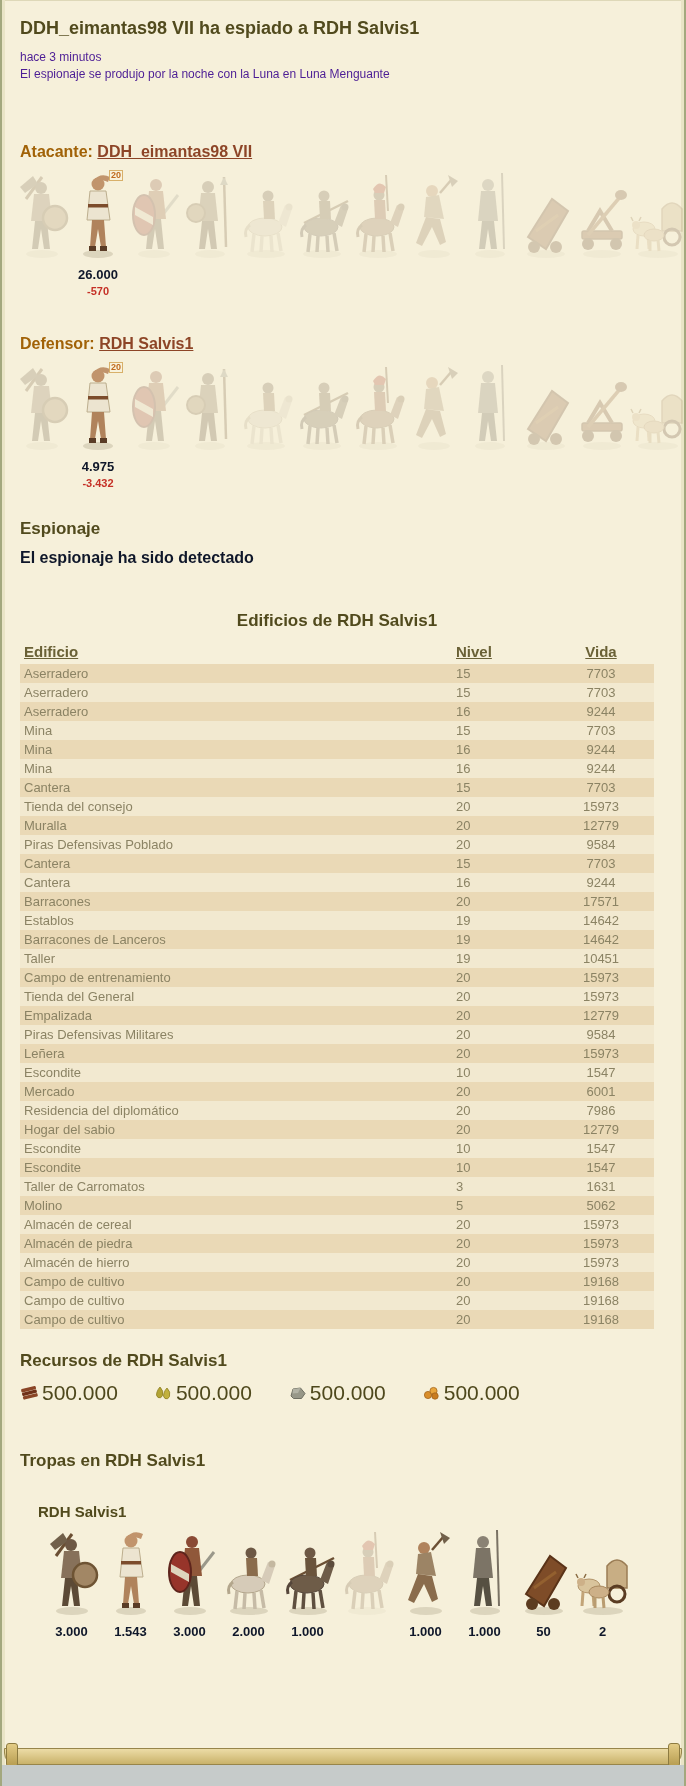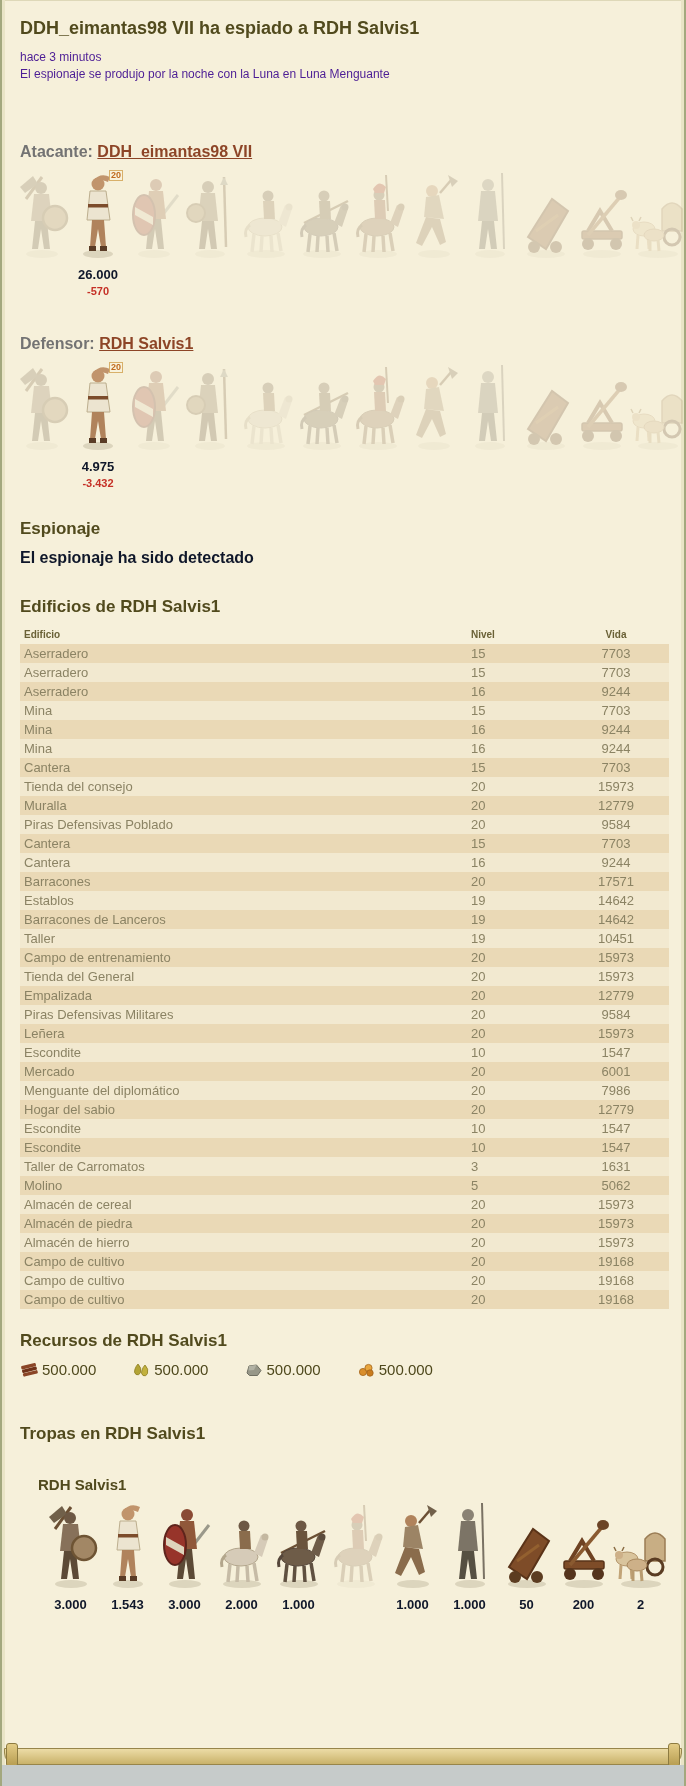--- a/index.html
+++ b/index.html
@@ -8,55 +8,55 @@
 
   .page {
     position: relative;
     width: 686px; height: 1786px;
     background: #f6f0da;
     overflow: hidden;
     border-left: 2px solid #a3a87e;
     border-right: 2px solid #a3a87e;
     box-shadow: inset 3px 0 0 #e9e4c6, inset -3px 0 0 #e9e4c6, inset 0 0 0 1px #ded8b8;
   }
-  .content { padding: 10px 15px 0 18px; }
+  .content { padding: 10px 30px 0 18px; }
 
   h1 { font-size: 18px; color: #514a1d; margin: 8px 0 10px; font-weight: bold; }
   .meta { font-size: 12px; color: #4c1d95; line-height: 17px; }
 
   .party-block { margin-top: 60px; }
   .party-block.defender { margin-top: 34px; }
-  .party-label { font-size: 16px; font-weight: bold; color: #737373; }
+  .party-label { font-size: 16px; font-weight: bold; color: #a16207; }
   a.player-link { font-size: 16px; font-weight: bold; color: #8d4527; text-decoration: underline; cursor: pointer; }
 
   .unit-row { display: flex; margin-top: 10px; margin-left: -6px; }
   .unit { width: 57px; display: flex; flex-direction: column; align-items: center; }
   .unit-img { position: relative; width: 56px; height: 88px; }
   .unit-img svg { width: 100%; height: 100%; display: block; }
   .unit.faded .unit-img { opacity: .22; }
   .badge { position: absolute; top: -1px; right: 3px; font-size: 9px; font-weight: bold; color: #c06a1e; border: 1px solid #d8b06a; padding: 0 1px; background: #f8f2dc; line-height: 9px; }
   .unit-count { font-weight: bold; font-size: 13px; color: #0f172a; margin-top: 8px; min-height: 16px; white-space: nowrap; }
   .unit-loss { font-weight: bold; font-size: 11px; color: #c53026; margin-top: 2px; min-height: 16px; white-space: nowrap; }
 
   h2 { font-size: 17px; color: #514a1d; font-weight: bold; }
   h2.espionage-heading { margin-top: 26px; }
   .alert { margin-top: 10px; color: #0f172a; font-weight: bold; font-size: 16px; }
-  h2.buildings-heading { margin-top: 30px; }
+  h2.buildings-heading { margin-top: 44px; text-align: center; }
 
   table { width: 100%; border-collapse: collapse; margin-top: 8px; }
-  th { font-size: 10px; font-weight: bold; color: #6a6136; text-align: left; padding: 4px 4px; }
+  th { font-size: 15px; font-weight: bold; color: #6a6136; text-align: left; padding: 4px 4px; text-decoration: underline; }
   td { font-size: 13px; color: #8b8364; padding: 2px 4px; height: 19px; }
   th:nth-child(2), td:nth-child(2) { width: 96px; text-align: left; }
   th:nth-child(3), td:nth-child(3) { width: 106px; text-align: center; }
   tbody tr:nth-child(odd) { background: #ead9b6; }
   tbody tr:nth-child(even) { background: #f2e9d0; }
 
   h2.resources-heading { margin-top: 22px; }
   .res-row { display: flex; align-items: center; gap: 36px; margin-top: 10px; }
-  .res { display: flex; align-items: center; gap: 3px; font-size: 15px; color: #4e481c; }
+  .res { display: flex; align-items: center; gap: 3px; font-size: 21px; color: #4e481c; }
   .res svg { width: 19px; height: 16px; display: block; }
 
   h2.troops-heading { margin-top: 46px; }
   h3.troops-owner { margin: 32px 0 0 18px; font-size: 15px; color: #514a1d; font-weight: bold; }
   .troop-row { margin-top: 8px; margin-left: 22px; }
   .troop-row .unit { width: 59px; }
 
   .bottom-bar {
     position: absolute; bottom: 21px; left: 2px; right: 2px; height: 17px;
     background: linear-gradient(#ecdca6, #c9b26a);
@@ -587,21 +587,21 @@
             <td>Escondite</td>
             <td>10</td>
             <td>1547</td>
           </tr>
           <tr>
             <td>Mercado</td>
             <td>20</td>
             <td>6001</td>
           </tr>
           <tr>
-            <td>Menguante del diplomático</td>
+            <td>Residencia del diplomático</td>
             <td>20</td>
             <td>7986</td>
           </tr>
           <tr>
             <td>Hogar del sabio</td>
             <td>20</td>
             <td>12779</td>
           </tr>
           <tr>
             <td>Escondite</td>
@@ -836,34 +836,20 @@
               <line x1="18" y1="60" x2="40" y2="44" stroke="#93602f" stroke-width="3"></line>
               <circle cx="16" cy="76" r="6" fill="#5c3c20"></circle>
               <circle cx="38" cy="76" r="6" fill="#5c3c20"></circle>
             </svg>
           </div>
           <div class="unit-count">50</div>
         </div>
         <div class="unit">
           <div class="unit-img">
             <svg viewBox="0 0 56 88">
-              <ellipse cx="28" cy="83" rx="19" ry="4" fill="#7a6a4a" opacity=".2"></ellipse>
-              <rect x="8" y="60" width="40" height="8" rx="2" fill="#7e4c28" stroke="#5a3318" stroke-width="1.5"></rect>
-              <path d="M14 60 L26 40 L38 60" fill="none" stroke="#6e4222" stroke-width="4"></path>
-              <line x1="14" y1="64" x2="46" y2="26" stroke="#8a5a30" stroke-width="3.5"></line>
-              <ellipse cx="47" cy="24" rx="6" ry="5" fill="#6b4426"></ellipse>
-              <circle cx="14" cy="73" r="6" fill="#55341c"></circle>
-              <circle cx="42" cy="73" r="6" fill="#55341c"></circle>
-            </svg>
-          </div>
-          <div class="unit-count">200</div>
-        </div>
-        <div class="unit">
-          <div class="unit-img">
-            <svg viewBox="0 0 56 88">
               <ellipse cx="28" cy="83" rx="20" ry="4" fill="#7a6a4a" opacity=".2"></ellipse>
               <path d="M32 38 Q42 26 52 38 L52 60 L32 60 Z" fill="#c8ae84" stroke="#9a7c54" stroke-width="1.5"></path>
               <circle cx="42" cy="66" r="8" fill="none" stroke="#5a3c22" stroke-width="3"></circle>
               <ellipse cx="14" cy="58" rx="11" ry="7" fill="#d9c49c" stroke="#b2946a" stroke-width="1"></ellipse>
               <circle cx="6" cy="54" r="4" fill="#cdb088"></circle>
               <path d="M3 50 L1 46 M9 50 L11 46" stroke="#8a6c44" stroke-width="1.5" fill="none"></path>
               <line x1="8" y1="64" x2="7" y2="78" stroke="#c2a478" stroke-width="3"></line>
               <line x1="18" y1="64" x2="19" y2="78" stroke="#c2a478" stroke-width="3"></line>
               <ellipse cx="24" cy="64" rx="10" ry="6" fill="#cdb088" stroke="#a8885e" stroke-width="1"></ellipse>
               <line x1="20" y1="69" x2="20" y2="80" stroke="#b99c70" stroke-width="3"></line>

